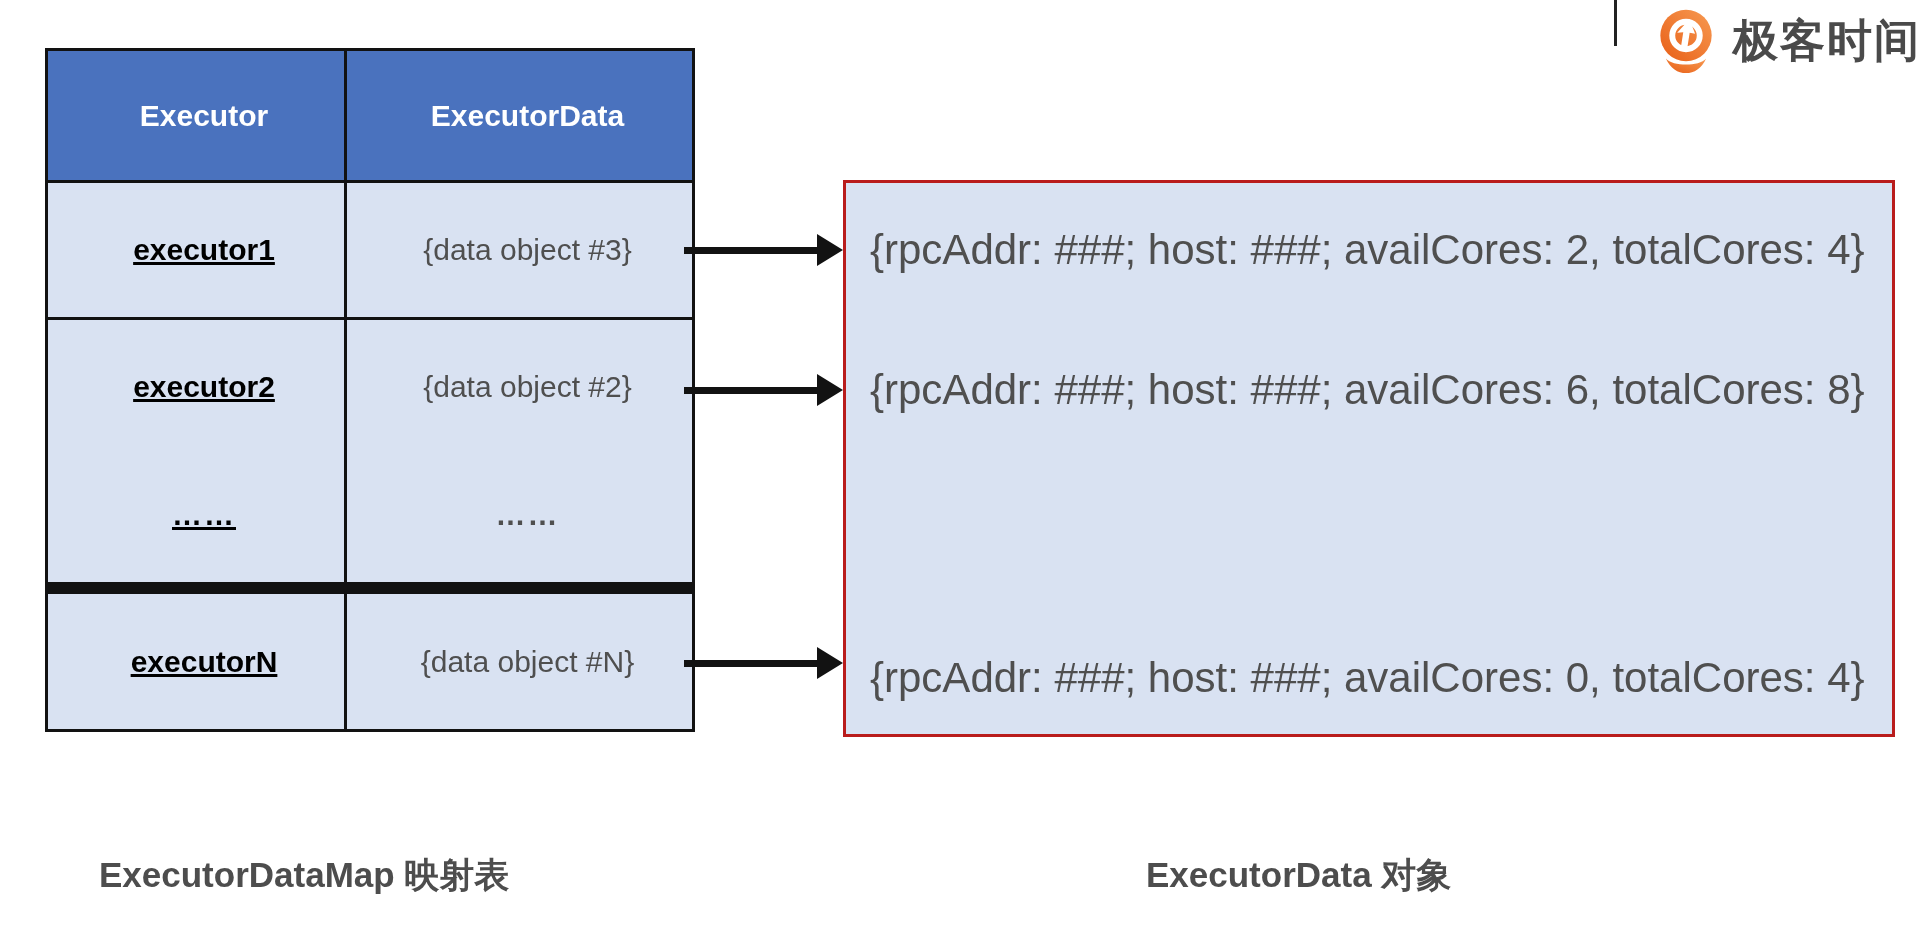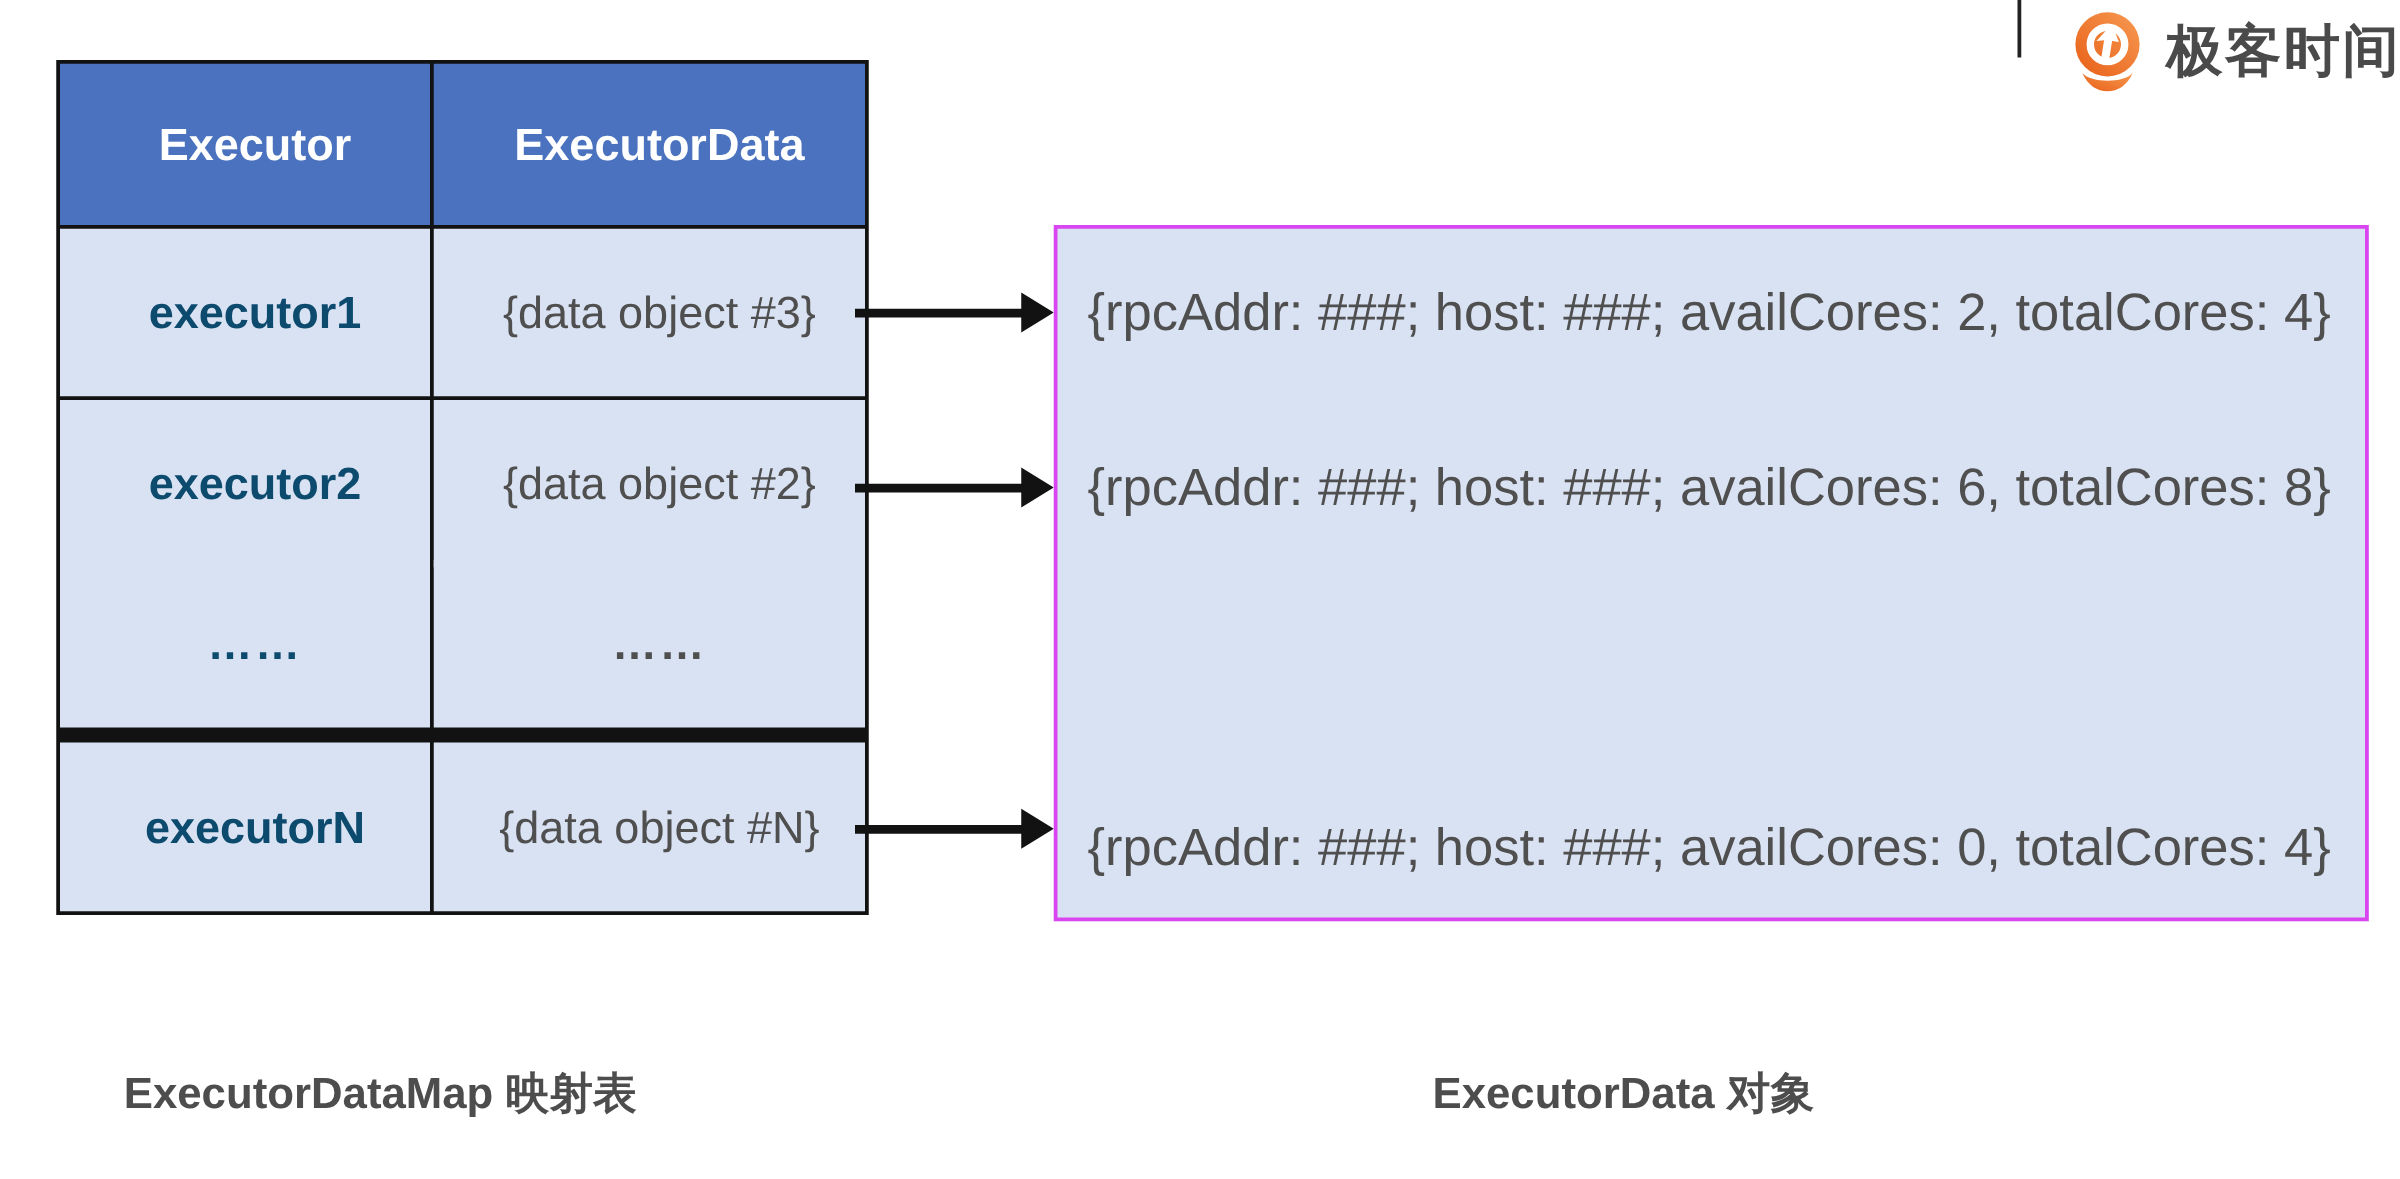--- a/index.html
+++ b/index.html
@@ -11,31 +11,31 @@
   
   .map-table{
     position:absolute;left:45px;top:48px;
     display:grid;
     grid-template-columns:296px 345px;
     grid-template-rows:129px 134px 134px 134px 135px;
     gap:3px;padding:3px;background:#121212;
   }
   .map-table .cell{
     background:#d9e2f2;display:flex;align-items:center;justify-content:center;
-    font-size:36px;line-height:1;white-space:nowrap;padding-left:16px;
+    font-size:30px;line-height:1;white-space:nowrap;padding-left:16px;
   }
   .map-table .cell.hdr{background:#4a72be;color:#ffffff;font-weight:bold;}
-  .map-table .cell.key{font-weight:bold;color:#0c4a6e;}
+  .map-table .cell.key{font-weight:bold;color:#000000;text-decoration:underline;}
   .map-table .cell.val{font-weight:normal;color:#4f4f4f;}
   .map-table .cell.dots{font-weight:bold;transform:translateY(-9px);letter-spacing:2px;}
 
   
   .data-box{
     position:absolute;left:843px;top:180px;width:1046px;height:551px;
-    background:#d9e2f2;border:3px solid #d946ef;
+    background:#d9e2f2;border:3px solid #b91c1c;
   }
   .data-box .obj-line{
     position:absolute;left:24px;height:42px;font-size:42px;line-height:42px;
     color:#4f4f4f;white-space:nowrap;
   }
   .obj-line.l0{top:46px;}
   .obj-line.l1{top:186px;}
   .obj-line.l2{top:474px;}
 
   

